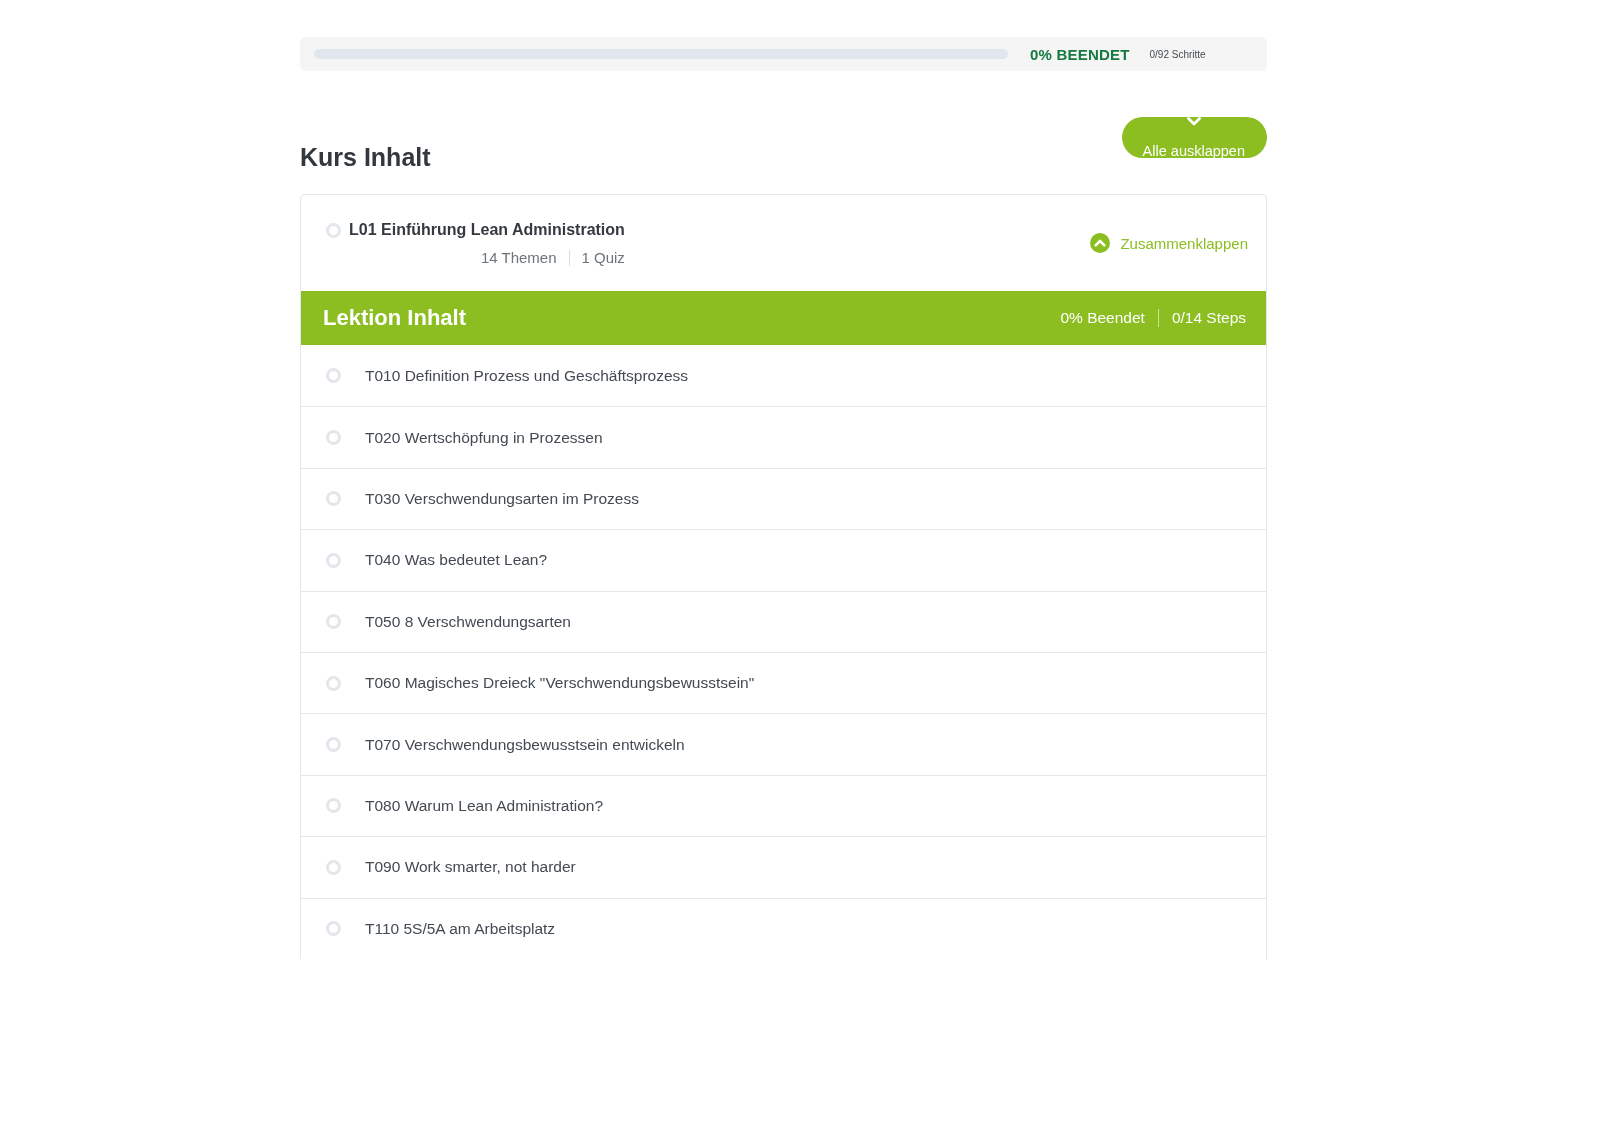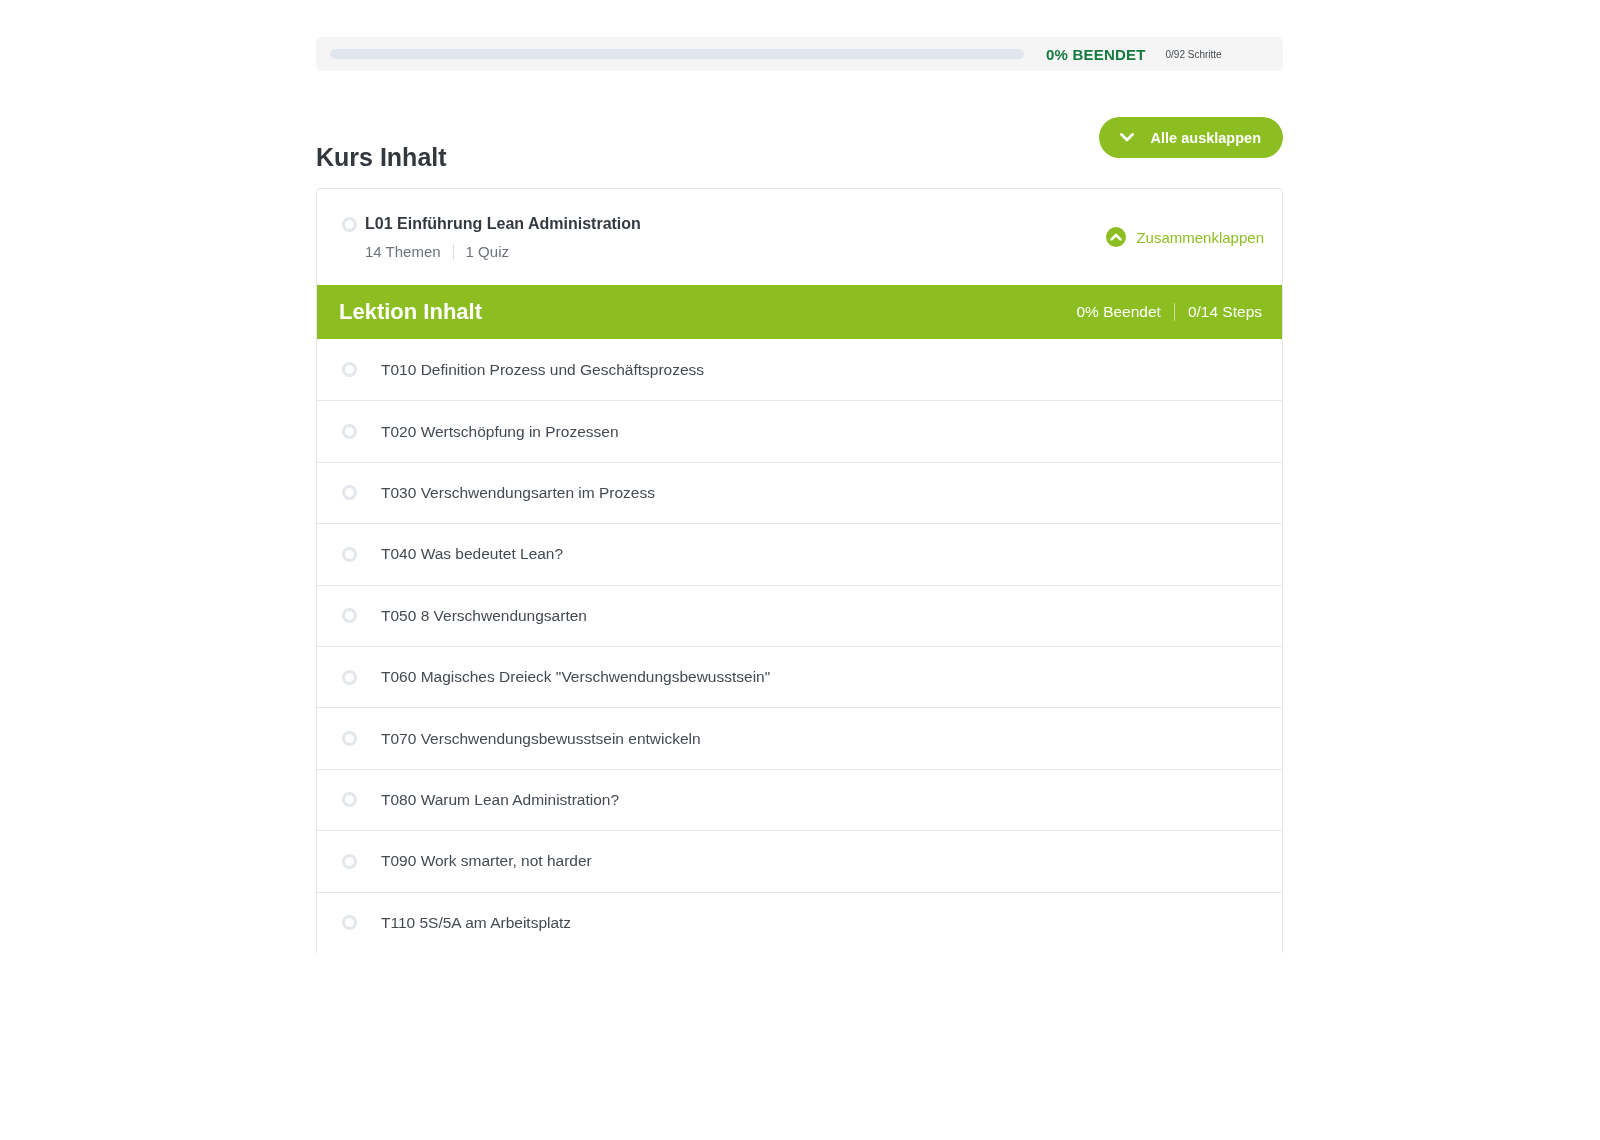--- a/index.html
+++ b/index.html
@@ -12,49 +12,49 @@
     --text-title:#343a40;
     --text-body:#495057;
     --text-topic:#434a52;
     --text-muted:#6d737a;
     --ring-gray:#e3e6ea;
     --divider-gray:#d9dee3;
   }
   *{box-sizing:border-box;margin:0;padding:0;}
   html,body{width:1600px;height:1140px;overflow:hidden;background:#ffffff;
     font-family:"Liberation Sans","DejaVu Sans",sans-serif;}
-  .content{position:absolute;left:316px;top:37px;width:967px;}
+  .content{position:absolute;left:300px;top:37px;width:967px;}
 
   
   .progress-section{height:34px;background:var(--progress-bg);border-radius:6px;
     display:flex;align-items:center;padding:0 34px 0 14px;}
   .progress-track{flex:0 0 694px;height:10px;border-radius:5px;background:var(--progress-track);overflow:hidden;}
   .progress-fill{height:100%;border-radius:5px;background:var(--accent-green);width:0%;}
   .progress-pct{margin-left:22px;font-size:15px;font-weight:bold;color:var(--progress-text-green);
     letter-spacing:.2px;white-space:nowrap;}
   .progress-steps{margin-left:20px;font-size:10px;color:#454b52;white-space:nowrap;}
 
   
   .intro{margin-top:17px;font-size:16px;line-height:28.5px;color:var(--text-body);width:100%;}
 
   
   .section-head{margin-top:32px;display:flex;justify-content:space-between;align-items:center;}
   .section-head h2{font-size:25px;font-weight:bold;color:var(--text-dark);margin-top:40px;}
   .expand-all-btn{height:41px;border:none;border-radius:21px;background:var(--accent-green);
     color:#fff;display:flex;align-items:center;gap:17px;padding:0 22px 0 21px;
-    font-size:14.5px;font-weight:bold;cursor:pointer;font-family:inherit;}
+    font-size:14.5px;font-weight:normal;cursor:pointer;font-family:inherit;flex-direction:column;}
   .expand-all-btn svg{display:block;}
 
   
-  .card{margin-top:16px;border:1px solid var(--card-border);border-radius:5px 5px 0 0;border-bottom:none;}
+  .card{margin-top:22px;border:1px solid var(--card-border);border-radius:5px 5px 0 0;border-bottom:none;}
   .lesson-head{height:96px;padding:0 18px 0 25px;display:flex;justify-content:space-between;align-items:center;}
   .lesson-left{display:flex;align-items:flex-start;gap:8px;}
   .status-ring{width:15px;height:15px;border:3px solid var(--ring-gray);border-radius:50%;flex:none;}
   .lesson-title{font-size:16px;font-weight:600;color:var(--text-title);line-height:20px;}
-  .lesson-meta{margin-top:9px;display:flex;align-items:center;gap:12px;font-size:15px;color:var(--text-muted);line-height:18px;}
+  .lesson-meta{margin-top:9px;display:flex;align-items:center;gap:12px;font-size:15px;color:var(--text-muted);line-height:18px;justify-content:flex-end;}
   .v-div{width:1px;height:16px;background:var(--divider-gray);}
   .collapse-link{display:flex;align-items:center;gap:10px;color:var(--accent-green);
     font-size:15px;text-decoration:none;cursor:pointer;}
   .collapse-link svg{display:block;}
 
   
   .lc-head{height:54px;background:var(--accent-green);padding:0 20px 0 22px;
     display:flex;justify-content:space-between;align-items:center;color:#fff;}
   .lc-title{font-size:22px;font-weight:bold;}
   .lc-right{display:flex;align-items:center;gap:13px;font-size:15.5px;}

